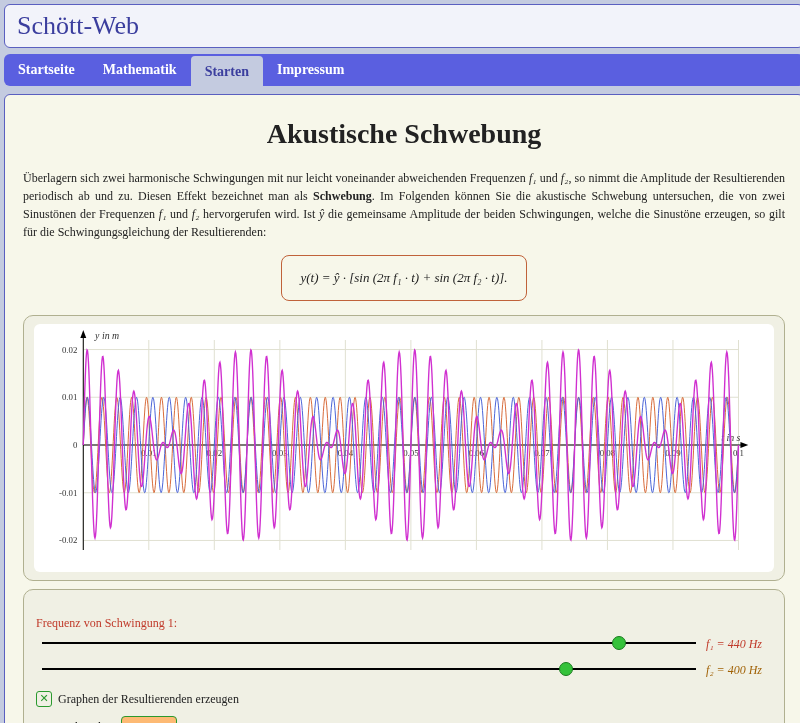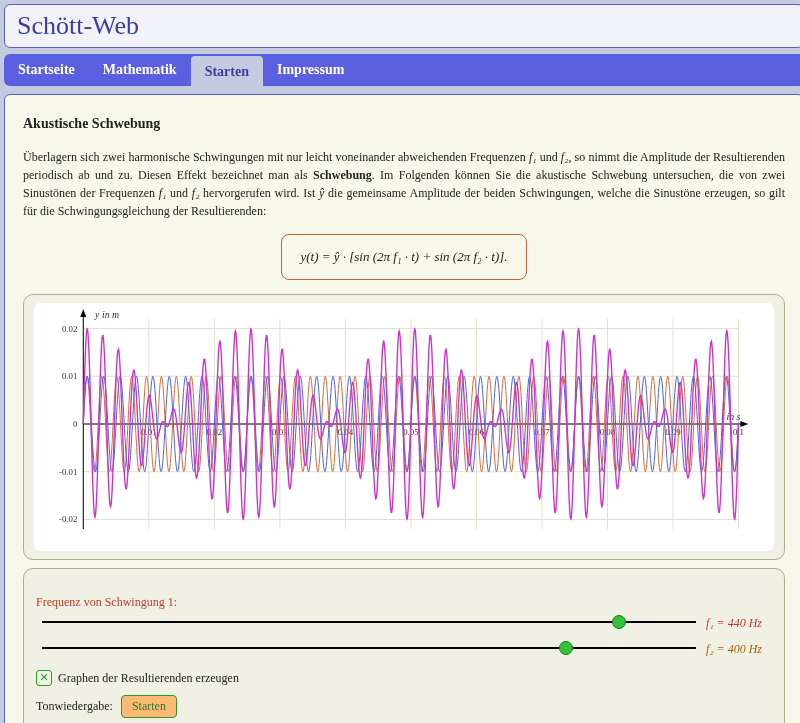--- a/index.html
+++ b/index.html
@@ -2,21 +2,21 @@
 <html><head>
 <meta charset="utf-8">
 <style>
   html,body{margin:0;padding:0;font-family:Georgia,'Times New Roman',serif;background:#c4cbe0;color:#222}
   .page{width:800px;margin:0 auto;background:#c4cbe0;padding:4px 4px 10px}
   .titlebar{background:#f2f3fa;border:1px solid #5a5fc0;border-radius:6px;padding:6px 12px;color:#3b3e9e;font-size:26px;font-family:Georgia,serif}
   .navbar{margin-top:6px;background:#5a5fe0;border-radius:6px;display:flex;padding:0}
   .navbar a{color:#fff;text-decoration:none;padding:8px 14px;font-size:14px;font-weight:bold;display:block}
   .navbar a.active{background:#c4cbe0;color:#3b3e9e;border-radius:4px 4px 0 0;margin-top:2px;padding-bottom:6px}
   .content{margin-top:8px;background:#f7f7ea;border:1px solid #5a5fc0;border-radius:6px;padding:14px 18px 16px;font-size:12px;line-height:1.5}
-  h1{font-family:Georgia,serif;text-align:left;font-size:14px;margin:4px 0 14px;font-weight:bold}
+  h1{font-family:Georgia,serif;text-align:center;font-size:28px;margin:4px 0 14px;font-weight:bold}
   .intro{text-align:justify}
   .intro em.sub{}
   .formula-box{border:1.5px solid #c0623a;border-radius:8px;padding:12px 18px;margin:14px auto;width:max-content;font-style:italic;font-size:13px;color:#222;background:#f7f7ea}
   .panel{background:#f0f0e4;border:1px solid #b0b090;border-radius:10px;padding:8px 10px;margin-top:8px}
   .chart-wrap{background:#fff;border-radius:6px;padding:4px 6px}
   svg.chart{width:100%;height:240px;display:block}
   .axis-lbl{font-size:10px;fill:#333}
   .tick{font-size:9px;fill:#333}
   .ctrl-row{margin:16px 2px}
   .ctrl-label{font-size:12px}

